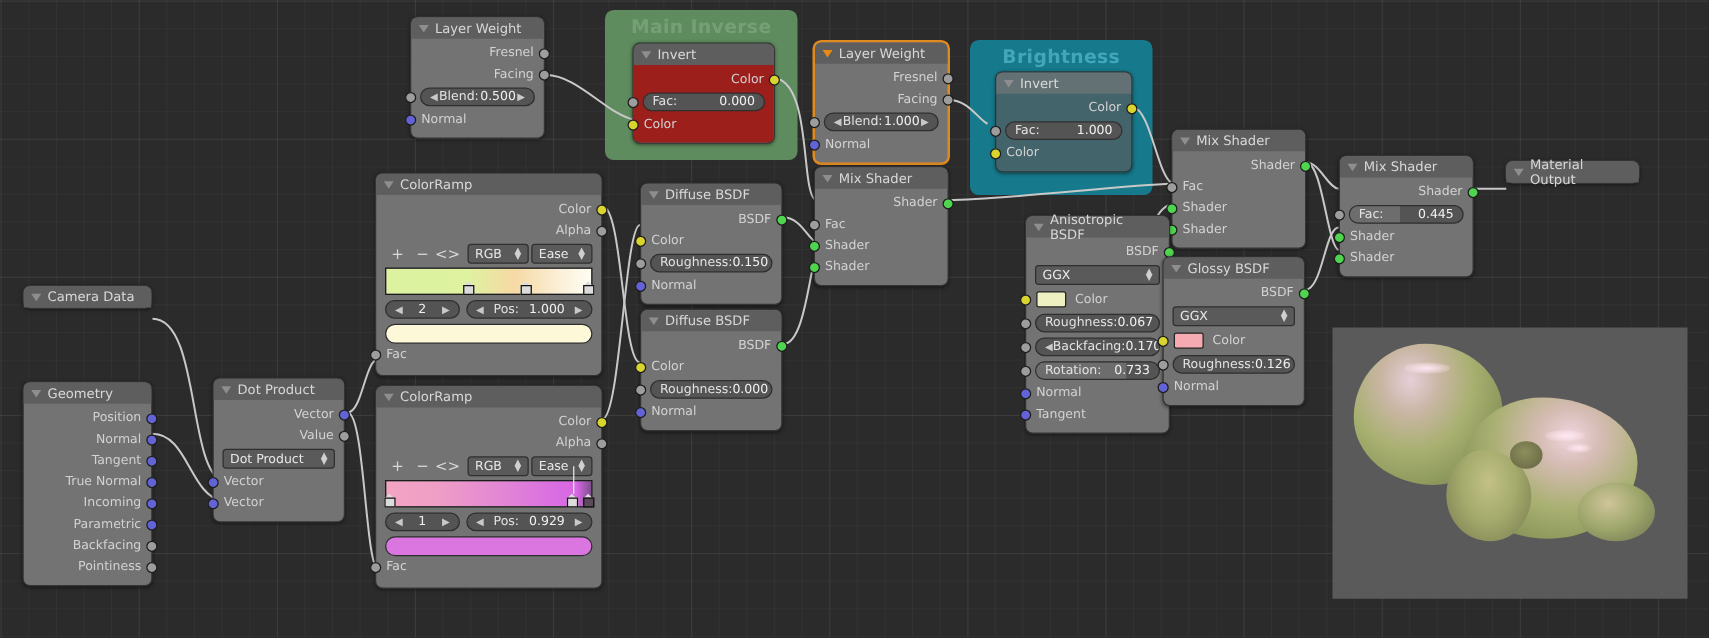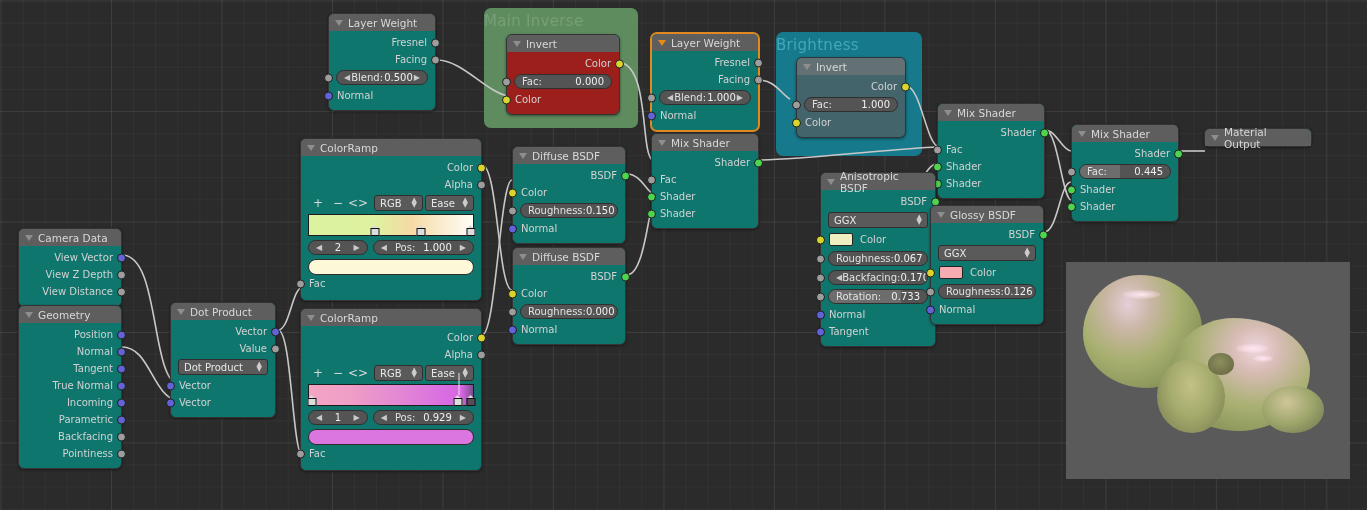--- a/index.html
+++ b/index.html
@@ -18,28 +18,28 @@
       linear-gradient(to bottom, rgba(255,255,255,.055) 1px, transparent 1px);
     background-size: 22.1px 22.1px, 22.1px 22.1px, 110.5px 110.5px, 110.5px 110.5px;
     background-position: 0.5px 0.5px, 0.5px 0.5px, 0.5px 0.5px, 0.5px 0.5px;
   }
   svg#wires { position:absolute; inset:0; width:1367px; height:510px; pointer-events:none; z-index:5; }
   svg#wires path { fill:none; stroke:#c8c8c8; stroke-width:1.6; }
 
   
   .frame { position:absolute; border-radius:7px; z-index:2; }
   .frame-label {
-    position:absolute; top:4px; left:0; right:0; 
-    font-size:15px; letter-spacing:.3px;
+    position:absolute; top:4px; left:0; right:0; text-align:center;
+    font-size:15px; letter-spacing:.3px;font-weight:bold;
   }
 
   
   .node {
     position:absolute; z-index:10;
-    background:#0f766e; border-radius:6px;
+    background:#737373; border-radius:6px;
     border:1px solid #343434;
     box-shadow:0 1px 3px rgba(0,0,0,.45);
     font-size:10.5px; color:#d2d2d2;
   }
   .node.sel { border:1px solid #e08a20; box-shadow:0 0 0 1px #e08a20; }
   .node.translucent { background:rgba(86,92,95,.72); border-color:rgba(40,44,46,.8); }
   .node .hdr {
     height:17px; border-radius:5px 5px 0 0;
     background:#5e5e5e;
     display:flex; align-items:center; gap:5px; padding:0 6px;
@@ -393,34 +393,20 @@
     <span class="sock l s-blue"></span>
     <span class="lbl">Normal</span>
         </div>
       </div>
     </div>
     <div class="node" style="left: 18px; top: 228px; width: 104px;">
       <div class="hdr">
       <span class="tri"></span>
       <span>Camera Data</span>
       </div>
-      <div class="body">
-        <div class="row out">
-    <span class="lbl">View Vector</span>
-    <span class="sock r s-blue"></span>
-        </div>
-        <div class="row out">
-    <span class="lbl">View Z Depth</span>
-    <span class="sock r s-gray"></span>
-        </div>
-        <div class="row out">
-    <span class="lbl">View Distance</span>
-    <span class="sock r s-gray"></span>
-        </div>
-      </div>
     </div>
     <div class="node" style="left: 18px; top: 305px; width: 104px;">
       <div class="hdr">
       <span class="tri"></span>
       <span>Geometry</span>
       </div>
       <div class="body">
         <div class="row out">
     <span class="lbl">Position</span>
     <span class="sock r s-blue"></span>

